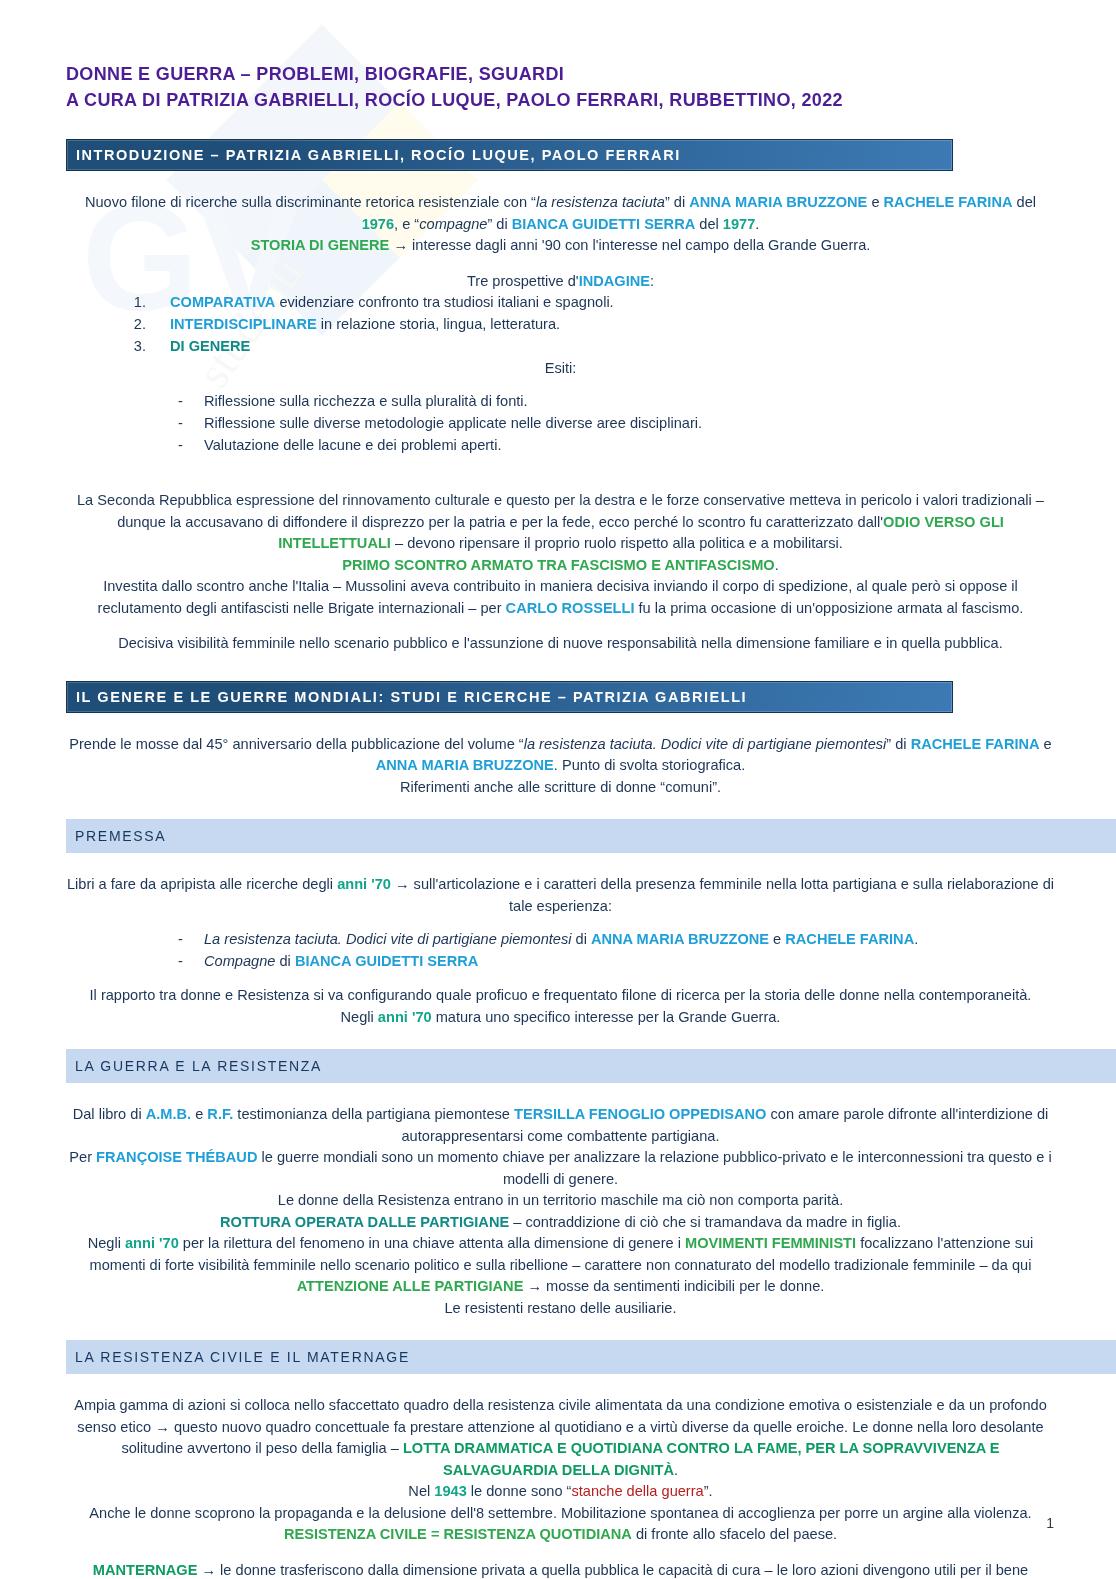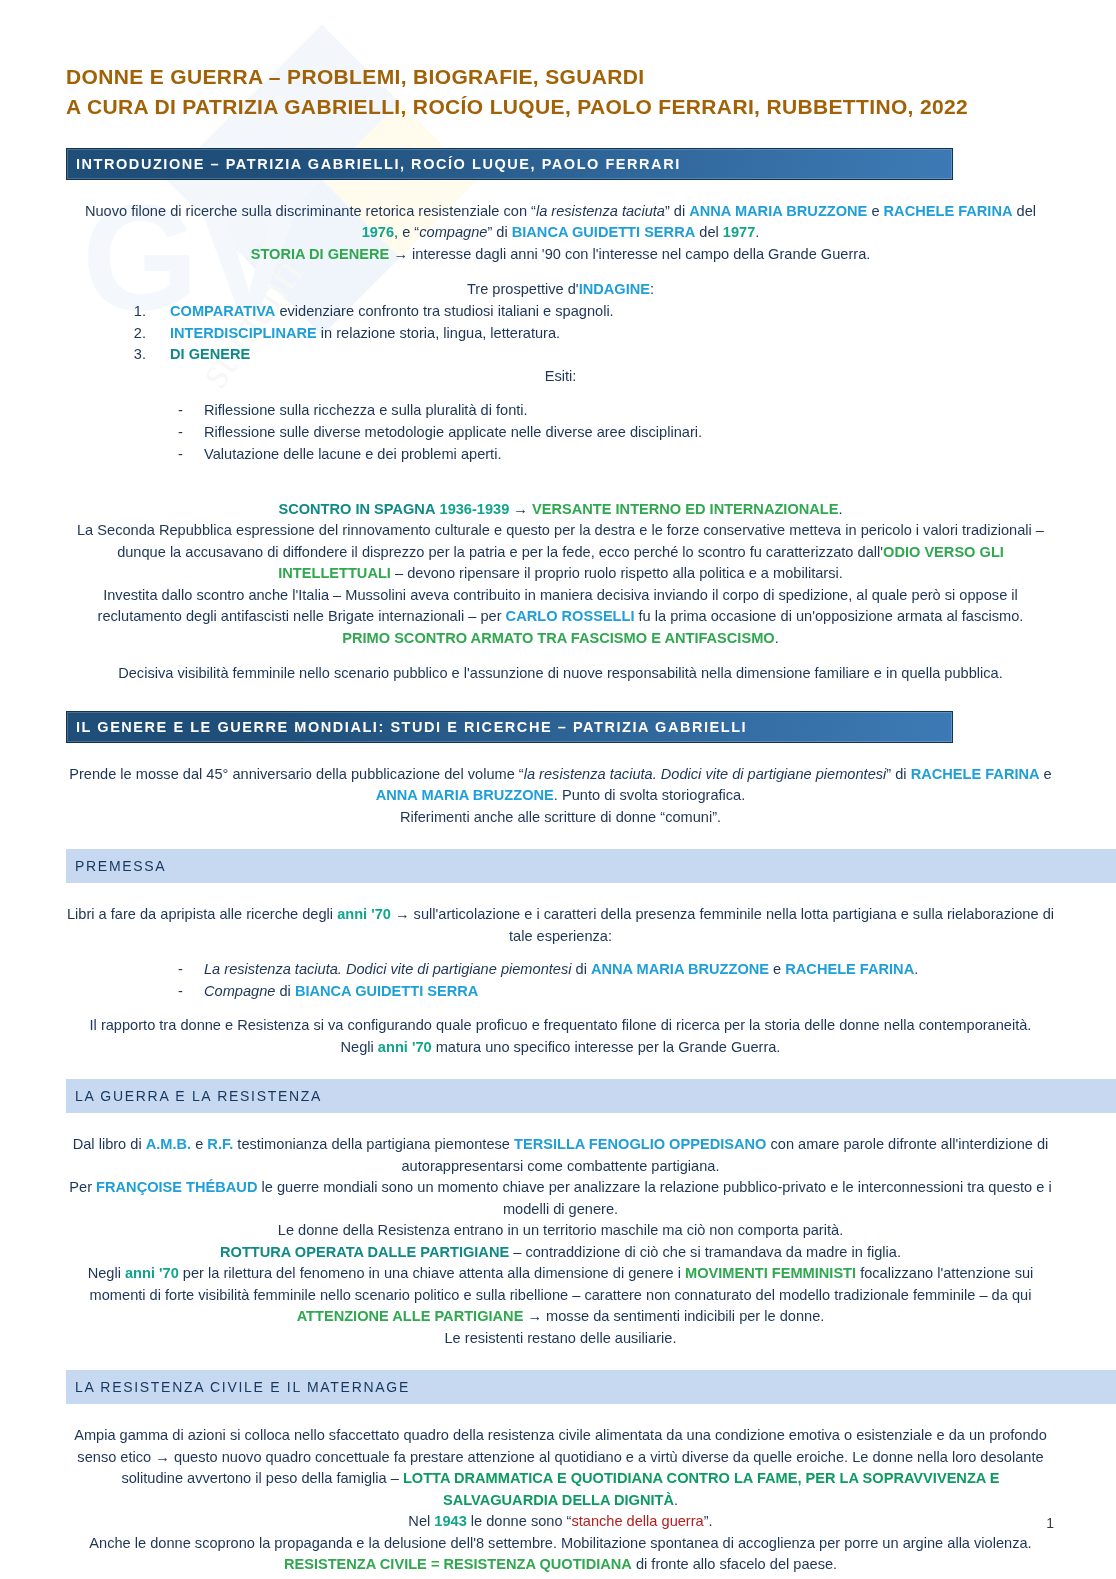--- a/index.html
+++ b/index.html
@@ -27,23 +27,23 @@
     z-index: 0;
   }
   .content {
     position: relative;
     z-index: 2;
     padding: 62px 60px 0 66px;
   }
 
   
   .doc-title {
-    font-size: 21px;
+    font-size: 18px;
     font-weight: bold;
-    color: #a16207;
+    color: #4c1d95;
     letter-spacing: 0.35px;
     line-height: 1.42;
     margin: 0 0 26px 0;
   }
   .doc-title div { white-space: nowrap; }
 
   
   .section-bar {
     background: linear-gradient(100deg, #1f4e79 0%, #1f4e79 22%, #2f6699 62%, #3d7ab5 100%);
     border: 1px solid #13334f;
@@ -181,31 +181,27 @@
       <p>Esiti:</p>
       <ul class="dash-list">
         <li>Riflessione sulla ricchezza e sulla pluralità di fonti.</li>
         <li>Riflessione sulle diverse metodologie applicate nelle diverse aree disciplinari.</li>
         <li>Valutazione delle lacune e dei problemi aperti.</li>
       </ul>
 
       <div class="spacer-md"></div>
 
       <p>
-        <span class="c-teal">SCONTRO IN SPAGNA</span>
-        <span class="c-year">1936-1939</span><span class="arrow"> → </span><span class="c-green">VERSANTE INTERNO ED INTERNAZIONALE</span><span>.</span>
-      </p>
-      <p>
         <span>La Seconda Repubblica espressione del rinnovamento culturale e questo per la destra e le forze conservative metteva in pericolo i valori tradizionali – dunque la accusavano di diffondere il disprezzo per la patria e per la fede, ecco perché lo scontro fu caratterizzato dall'</span><span class="c-green">ODIO VERSO GLI INTELLETTUALI</span><span> – devono ripensare il proprio ruolo rispetto alla politica e a mobilitarsi.</span>
       </p>
       <p>
+        <span class="c-green">PRIMO SCONTRO ARMATO TRA FASCISMO E ANTIFASCISMO</span><span>.</span>
+      </p>
+      <p>
         <span>Investita dallo scontro anche l'Italia – Mussolini aveva contribuito in maniera decisiva inviando il corpo di spedizione, al quale però si oppose il reclutamento degli antifascisti nelle Brigate internazionali – per </span><span class="c-name">CARLO ROSSELLI</span><span> fu la prima occasione di un'opposizione armata al fascismo.</span>
-      </p>
-      <p>
-        <span class="c-green">PRIMO SCONTRO ARMATO TRA FASCISMO E ANTIFASCISMO</span><span>.</span>
       </p>
 
       <div class="spacer-sm"></div>
 
       <p>Decisiva visibilità femminile nello scenario pubblico e l'assunzione di nuove responsabilità nella dimensione familiare e in quella pubblica.</p>
     </div>
 
     <div class="spacer-lg"></div>
 
     <div class="section-bar">IL GENERE E LE GUERRE MONDIALI: STUDI E RICERCHE – PATRIZIA GABRIELLI</div>

